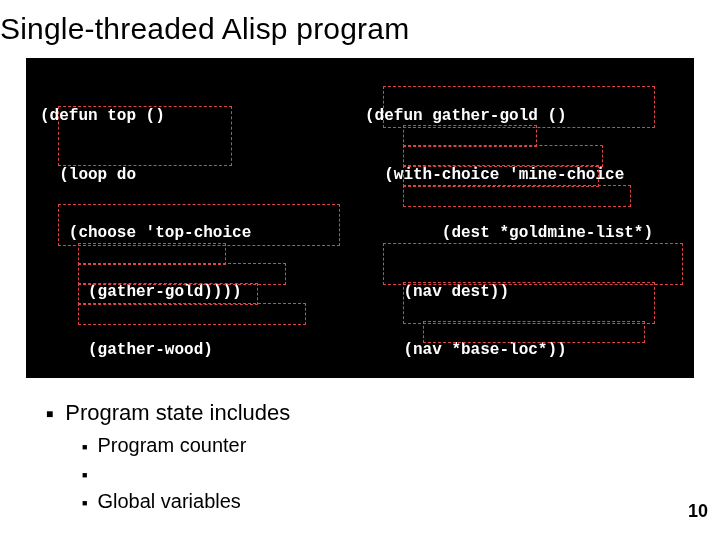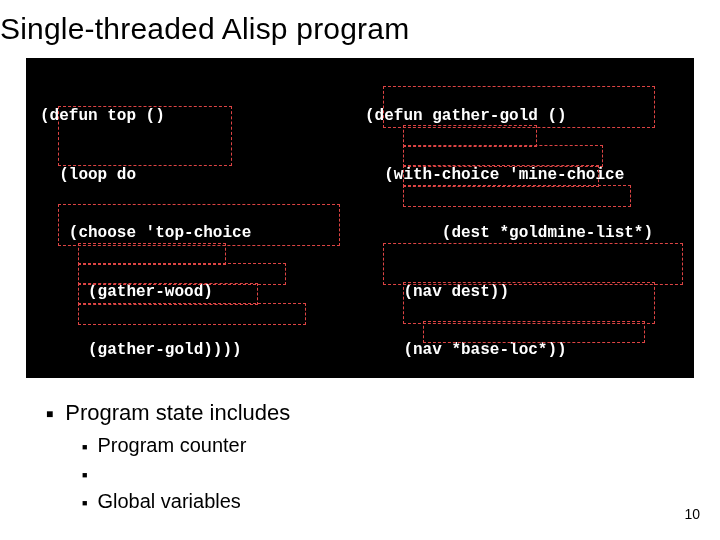--- a/index.html
+++ b/index.html
@@ -83,40 +83,41 @@
     align-items: flex-start;
     gap: 10px;
     margin-left: 36px;
     font-size: 20px;
     margin-bottom: 2px;
   }
   .bullet { font-size: 12px; line-height: 28px; }
   .bullet2 { font-size: 9px; line-height: 26px; }
   .page-num {
     position: absolute;
-    right: 20px;
+    right: 12px;
     bottom: 18px;
-    font-size: 14px;
+    font-size: 18px;
+    font-weight: bold;
   }
 </style>
 </head>
 <body>
 
 <div class="slide">
 
   <div class="title">Single-threaded Alisp program</div>
 
   <div class="code-box">
 
     <div class="col">
       <span class="line">(defun top ()</span>
       <span class="line">  (loop do</span>
       <span class="line">   (choose 'top-choice</span>
+      <span class="line">     (gather-gold))))</span>
       <span class="line">     (gather-wood)</span>
-      <span class="line">     (gather-gold))))</span>
       <span class="line">&nbsp;</span>
       <span class="line">(defun gather-wood ()</span>
       <span class="line">  (with-choice 'forest-choice</span>
       
       
       
       
       
 
       <div class="box1 lA"></div>

